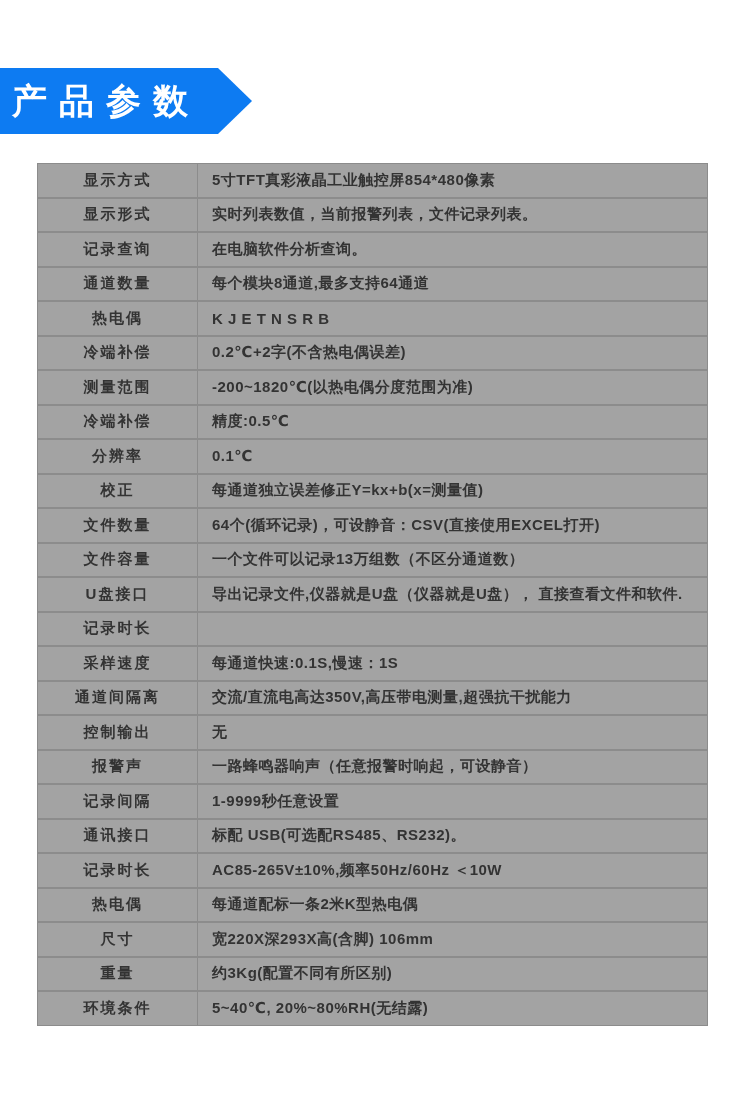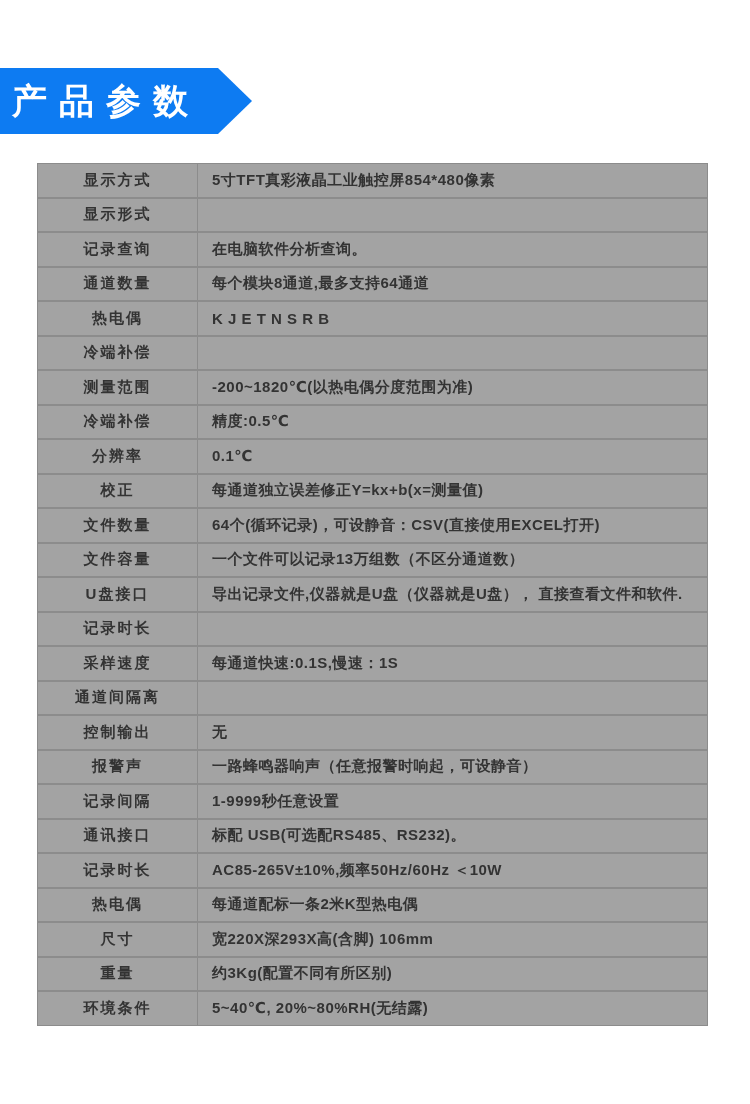--- a/index.html
+++ b/index.html
@@ -83,35 +83,37 @@
   <div class="banner">
     <span class="banner-text">产品参数</span>
   </div>
   <div class="spec-table" id="spec-table">
       <div class="spec-row">
         <div class="spec-label">显示方式</div>
         <div class="spec-value">5寸TFT真彩液晶工业触控屏854*480像素</div>
       </div>
       <div class="spec-row">
         <div class="spec-label">显示形式</div>
+        <div class="spec-value">实时列表数值，当前报警列表，文件记录列表。</div>
       </div>
       <div class="spec-row">
         <div class="spec-label">记录查询</div>
         <div class="spec-value">在电脑软件分析查询。</div>
       </div>
       <div class="spec-row">
         <div class="spec-label">通道数量</div>
         <div class="spec-value">每个模块8通道,最多支持64通道</div>
       </div>
       <div class="spec-row">
         <div class="spec-label">热电偶</div>
         <div class="spec-value">K J E T N S R B</div>
       </div>
       <div class="spec-row">
         <div class="spec-label">冷端补偿</div>
+        <div class="spec-value">0.2℃+2字(不含热电偶误差)</div>
       </div>
       <div class="spec-row">
         <div class="spec-label">测量范围</div>
         <div class="spec-value">-200~1820℃(以热电偶分度范围为准)</div>
       </div>
       <div class="spec-row">
         <div class="spec-label">冷端补偿</div>
         <div class="spec-value">精度:0.5℃</div>
       </div>
       <div class="spec-row">
@@ -136,20 +138,21 @@
       </div>
       <div class="spec-row">
         <div class="spec-label">记录时长</div>
       </div>
       <div class="spec-row">
         <div class="spec-label">采样速度</div>
         <div class="spec-value">每通道快速:0.1S,慢速：1S</div>
       </div>
       <div class="spec-row">
         <div class="spec-label">通道间隔离</div>
+        <div class="spec-value">交流/直流电高达350V,高压带电测量,超强抗干扰能力</div>
       </div>
       <div class="spec-row">
         <div class="spec-label">控制输出</div>
         <div class="spec-value">无</div>
       </div>
       <div class="spec-row">
         <div class="spec-label">报警声</div>
         <div class="spec-value">一路蜂鸣器响声（任意报警时响起，可设静音）</div>
       </div>
       <div class="spec-row">

